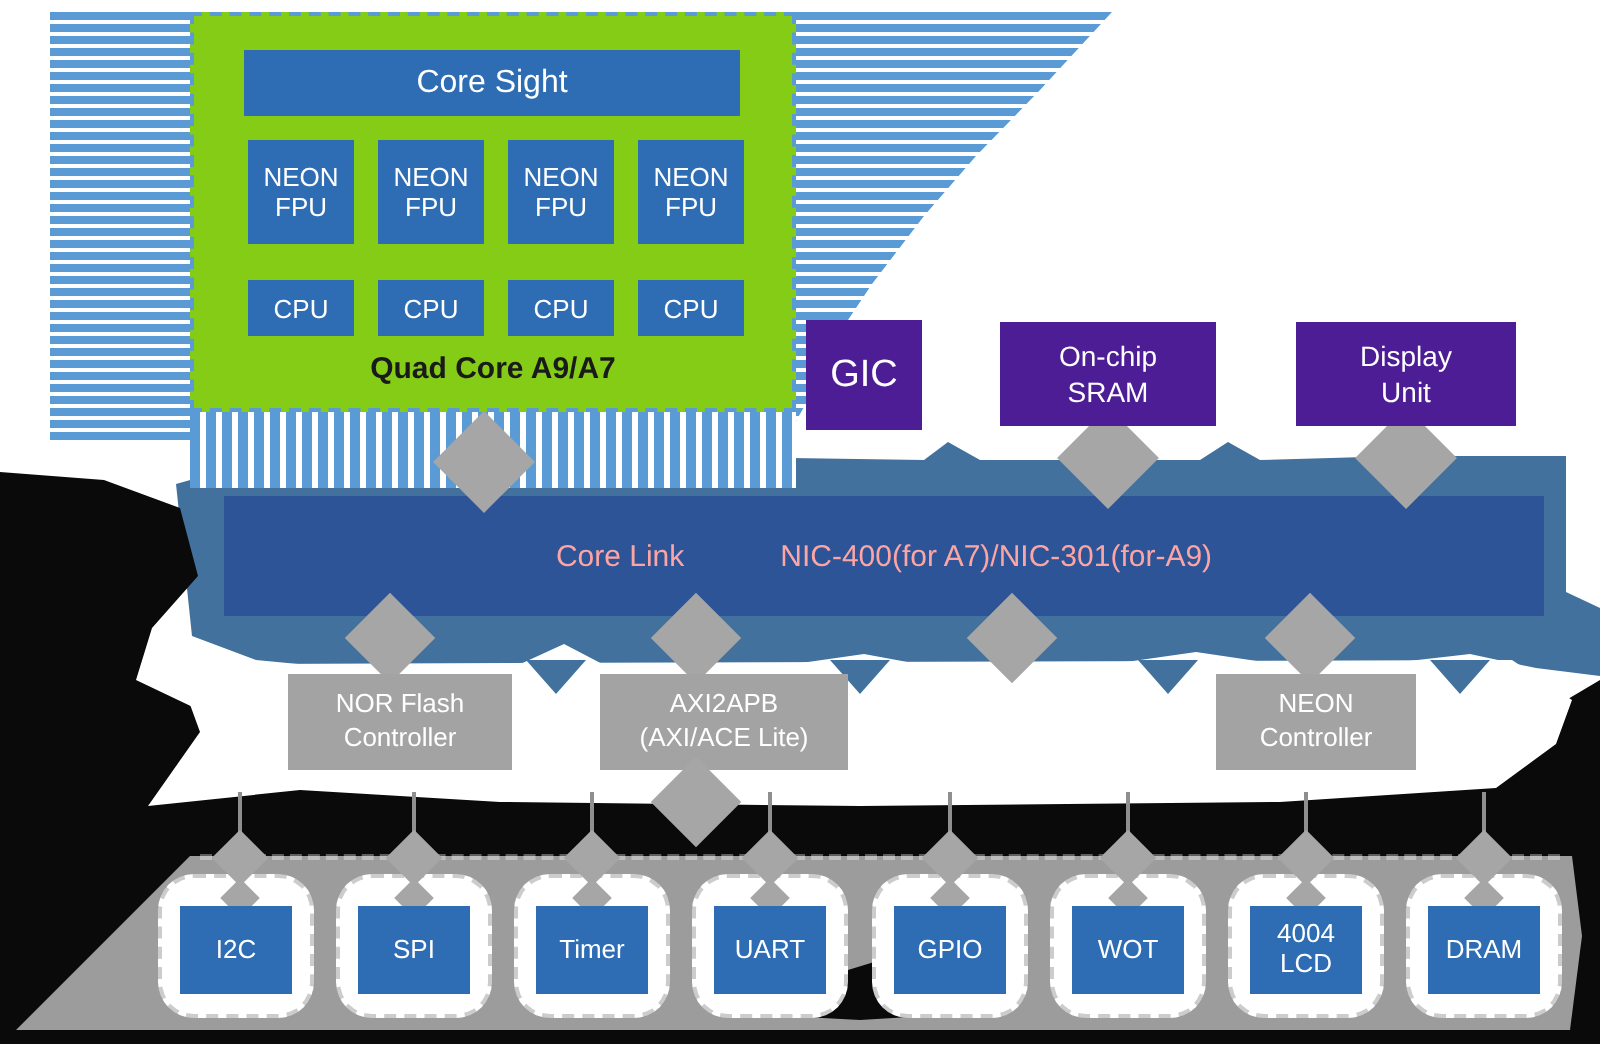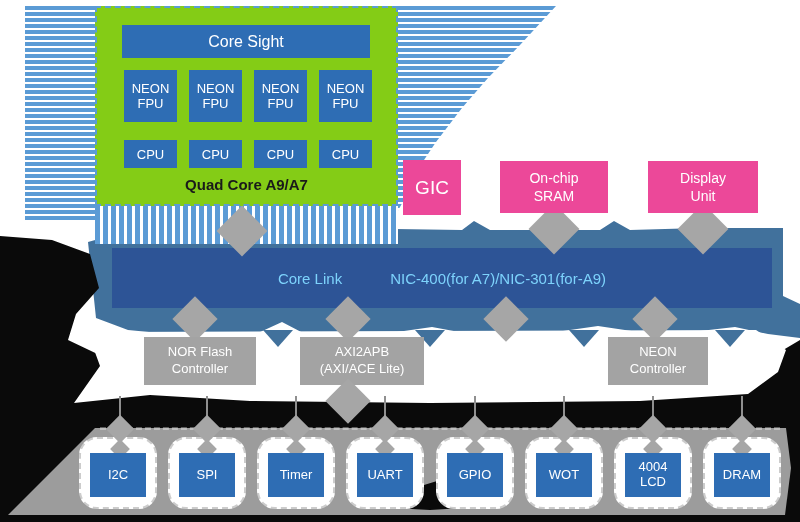--- a/index.html
+++ b/index.html
@@ -14,33 +14,33 @@
   .vstripes{background:repeating-linear-gradient(90deg,#5b9bd5 0 5px,#ffffff 5px 8px);}
 
   
   .band-blue{background:#41719c;}
   .ink{background:#0a0a0a;}
   .white-shape{background:#ffffff;}
   .gray-band{background:#9c9c9c;}
 
   .blk{display:flex;align-items:center;justify-content:center;text-align:center;color:#fff;}
   .blue-dark{background:#2e6db4;}
-  .blue-light{background:#ec4899;}
+  .blue-light{background:#4c1d95;}
   .gray-blk{background:#a3a3a3;}
 
   .diamond{background:#a6a6a6;transform:rotate(45deg);}
   .vline{width:2px;background:#8f8f8f;}
   .dipwedge{width:30px;height:17px;background:#41719c;
             clip-path:polygon(0 0,100% 0,50% 100%);}
 
   .quadbox{border:2px dashed #5b9bd5;background:#84cc16;}
   .caption{color:#1a1a1a;font-weight:bold;font-size:15px;text-align:center;}
 
   .busbar{background:#2d5496;display:flex;align-items:center;justify-content:center;gap:48px;
-          color:#7dd3fc;font-size:15px;}
+          color:#fca5a5;font-size:15px;}
 
   .blob{background:#ffffff;border:2px dashed #cccccc;border-radius:18px;}
   .periph{width:56px;height:44px;font-size:13px;line-height:1.15;}
   .ctrl{font-size:13px;line-height:1.3;}
   .bandstitch{border-top:3px dashed rgba(255,255,255,0.35);}
 </style>
 </head>
 <body>
 
 <div id="stage">

